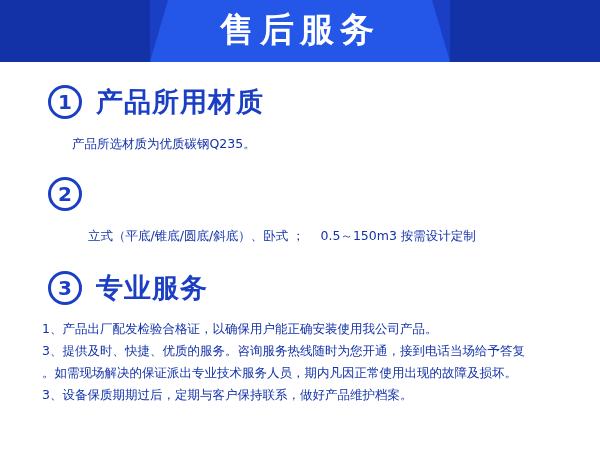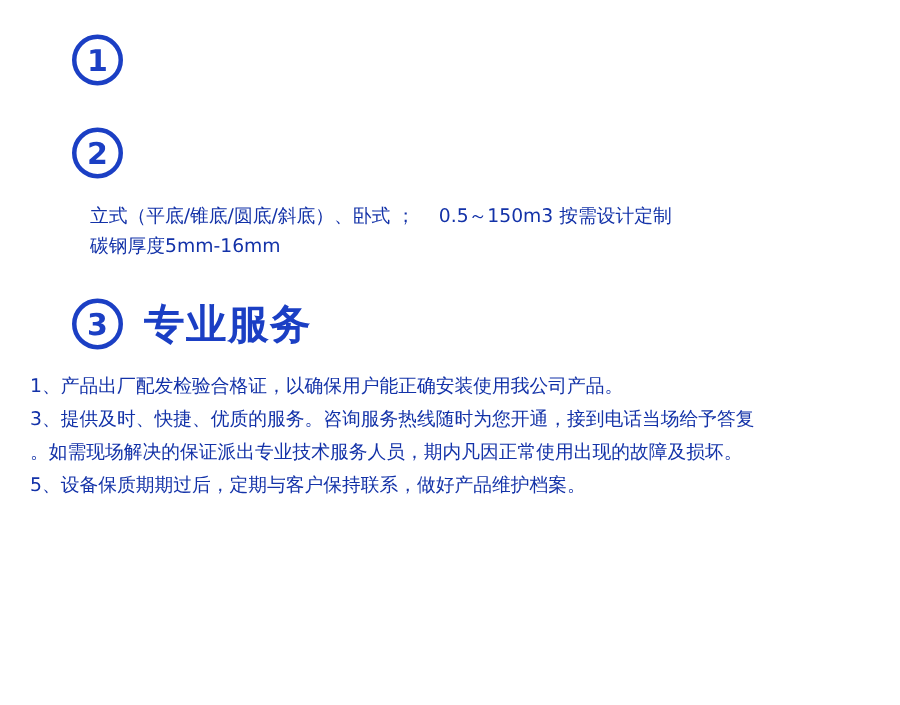--- a/index.html
+++ b/index.html
@@ -101,62 +101,71 @@
     line-height: 20px;
     font-family: "DejaVu Sans", "Liberation Sans", sans-serif;
   }
 
   
   #section-1 { margin-top: 18px; }
   #sec1-body { padding: 10px 0 0 72px; }
 
   
   #section-2 { margin-top: 18px; }
-  #sec2-body { padding: 10px 0 0 60px; }
+  #sec2-body { padding: 10px 0 0 88px; }
   #sec2-body .line { white-space: pre; }
 
   
   #section-3 { margin-top: 20px; }
-  #sec3-body { padding: 8px 20px 0 20px; }
+  #sec3-body { padding: 8px 20px 0 42px; }
   #sec3-body .item {
     font-size: 12.5px;
     line-height: 22px;
     color: #1332a8;
     font-family: "DejaVu Sans", "Liberation Sans", sans-serif;
   }
 </style>
 </head>
 <body>
 
 <div class="page">
 
+  <div class="header">
+    <div class="header-stripe-left"></div>
+    <div class="header-stripe-right"></div>
+    <div class="header-center"></div>
+    <div class="header-title">售后服务</div>
+  </div>
 
   <div class="section" id="section-1">
     <div class="sec-head">
       <div class="num-circle">1</div>
+      <div class="sec-title">产品所用材质</div>
+    </div>
+    <div class="body-text" id="sec1-body">
+      <div class="line">产品所选材质为优质碳钢Q235。</div>
     </div>
   </div>
 
   <div class="section" id="section-2">
     <div class="sec-head">
       <div class="num-circle">2</div>
     </div>
     <div class="body-text" id="sec2-body">
       <div class="line">立式（平底/锥底/圆底/斜底）、卧式 ；    0.5～150m3 按需设计定制</div>
-      <div class="line">碳钢厚度5mm-16mm</div>
     </div>
   </div>
 
   <div class="section" id="section-3">
     <div class="sec-head">
       <div class="num-circle">3</div>
       <div class="sec-title">专业服务</div>
     </div>
     <div id="sec3-body">
       <div class="item">1、产品出厂配发检验合格证，以确保用户能正确安装使用我公司产品。</div>
       <div class="item">3、提供及时、快捷、优质的服务。咨询服务热线随时为您开通，接到电话当场给予答复</div>
       <div class="item">。如需现场解决的保证派出专业技术服务人员，期内凡因正常使用出现的故障及损坏。</div>
-      <div class="item">5、设备保质期期过后，定期与客户保持联系，做好产品维护档案。</div>
+      <div class="item">3、设备保质期期过后，定期与客户保持联系，做好产品维护档案。</div>
 
     </div>
   </div>
 
 </div>
 
 </body></html>

